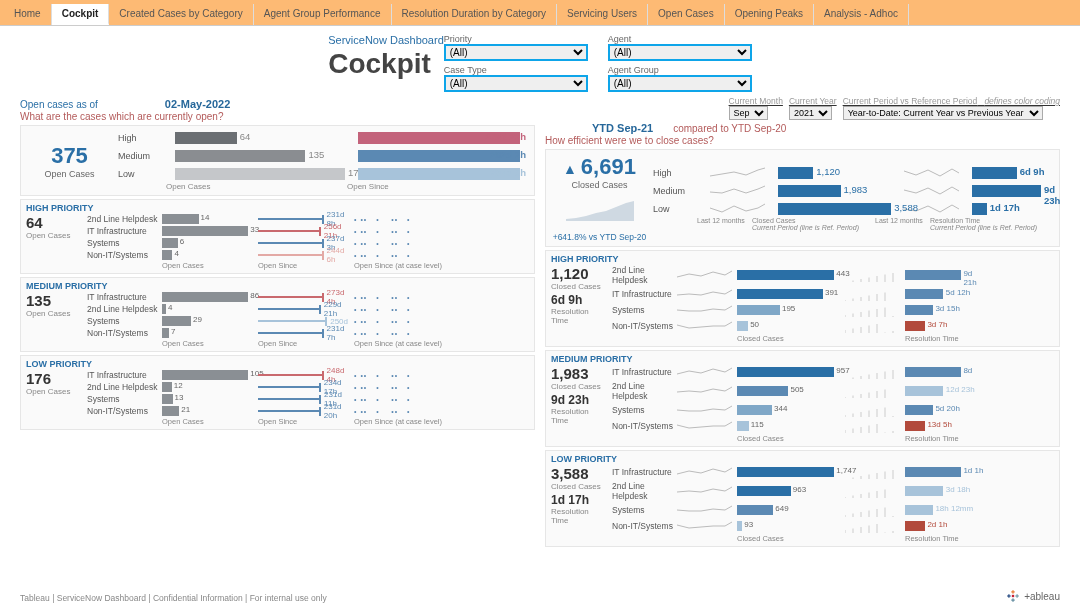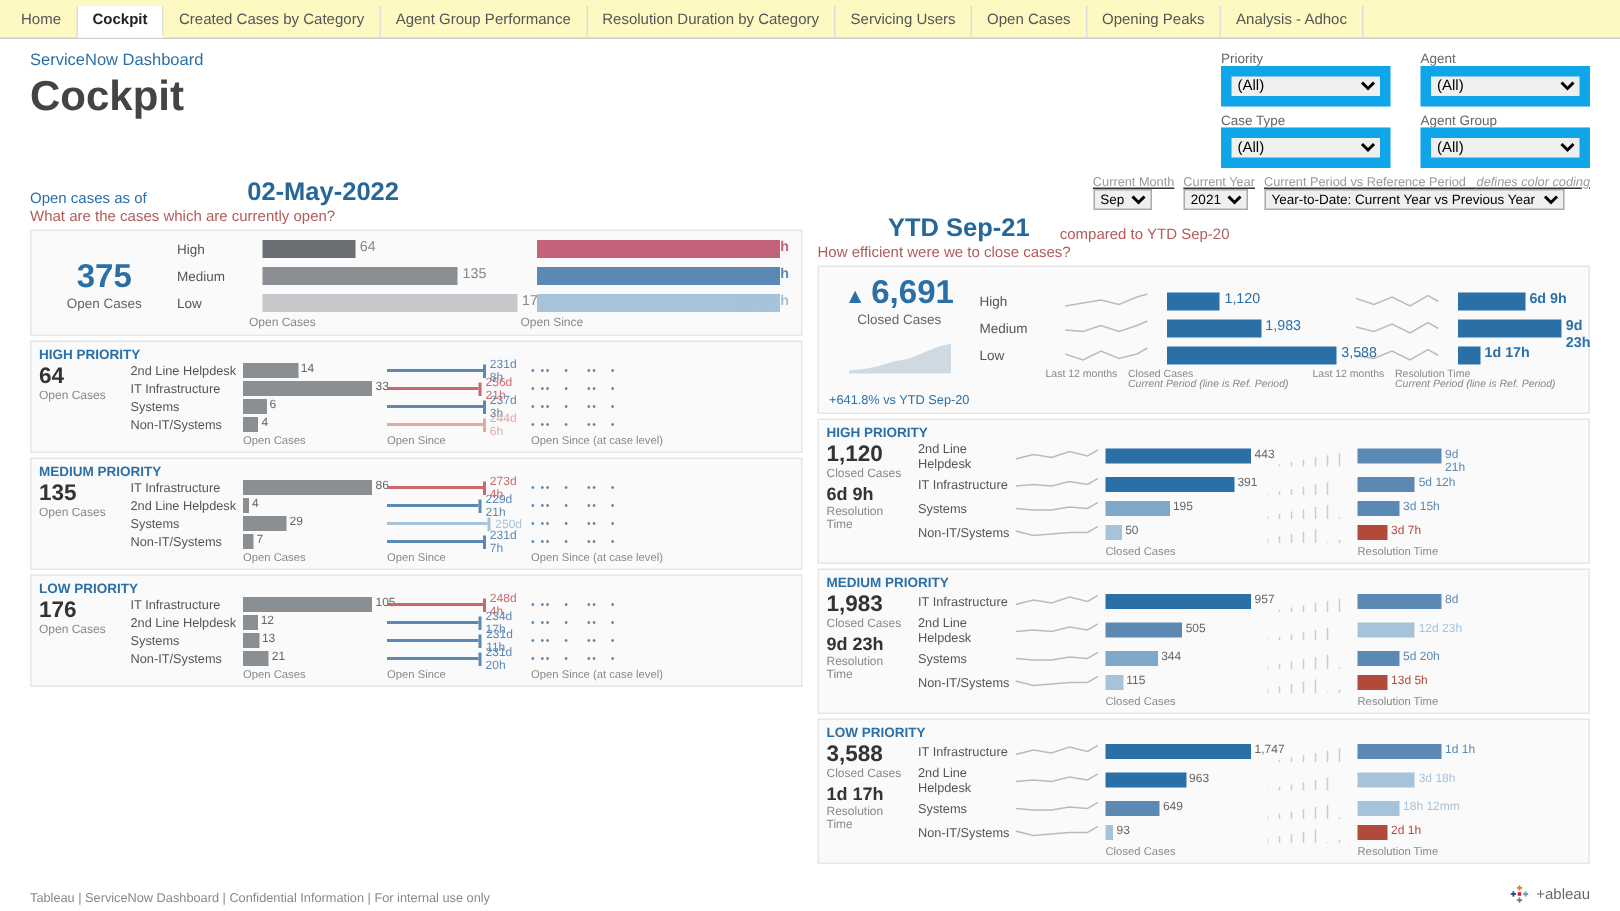--- a/index.html
+++ b/index.html
@@ -1,31 +1,31 @@
 <!DOCTYPE html>
 <html><head>
 <meta charset="utf-8">
 <style>
   * { box-sizing: border-box; margin: 0; padding: 0; }
   body { font-family: Arial, Helvetica, sans-serif; font-size: 10px; color: #333; background: #fff; width: 1080px; height: 607px; overflow: hidden; }
-  .tabs { display: flex; border-bottom: 1px solid #ccc; padding: 4px 4px 0 4px; background:#fef9c3; }
+  .tabs { display: flex; border-bottom: 1px solid #ccc; padding: 4px 4px 0 4px; background:#fdba74; }
   .tab { padding: 4px 10px; color: #555; border-right: 1px solid #ddd; cursor: pointer; font-size:10px; }
   .tab.active { font-weight: bold; color:#222; border-bottom: 2px solid #fff; background:#fff; }
-  .header-row { display:flex; justify-content:space-between; padding: 8px 20px 0 20px; }
+  .header-row { display:flex; justify-content:center; padding: 8px 20px 0 20px; }
   .header-left .crumb { color:#2a6fa6; font-size:11px; }
   .header-left .title { color:#444; font-size:28px; font-weight:600; margin-top:2px; }
   .filters { display:grid; grid-template-columns: 1fr 1fr; gap:4px 20px; font-size:10px; }
   .filter label { color:#666; display:block; font-size:9px; }
-  .filter select { width:113px; font-size:10px; border:7px solid #0ea5e9; }
+  .filter select { width:144px; font-size:10px; border:2px solid #0ea5e9; }
   .main { display:flex; gap:10px; padding: 4px 20px 2px 20px; }
   .col { flex:1; }
   .bar-title-row { display:flex; gap:20px; align-items:flex-end; margin:2px 0 1px 0; }
   .bar-title { color:#2a6fa6; font-size:10px; }
   .ref-sub { color: #b35a5a; font-size:10px; }
-  .asof { color:#26679a; font-weight:bold; font-size:17px;padding-left:47px; }
+  .asof { color:#26679a; font-weight:bold; font-size:11px;padding-left:47px; }
   .subq { color:#b35a5a; font-size:10px; margin:1px 0 3px 0; }
   .period-row { display:flex; gap:6px; margin-left:auto; font-size:9px; align-items:center;text-decoration:underline; }
   .period-row select { font-size:9px; border:1px solid #aaa; }
   .period-row .lbl { color:#999; font-size:8.5px; display:block; }
   .period-row .ital { font-style:italic; }
   
   .hero { display:flex; align-items:center; gap:6px; border:1px solid #e6e6e6; background:#fafafa; padding:4px 6px; }
   .hero .big { text-align:center; width:85px; }
   .hero .big .n { font-size:22px; color:#2a6fa6; font-weight:600; }
   .hero .big .lab { font-size:9px; color:#666; }

